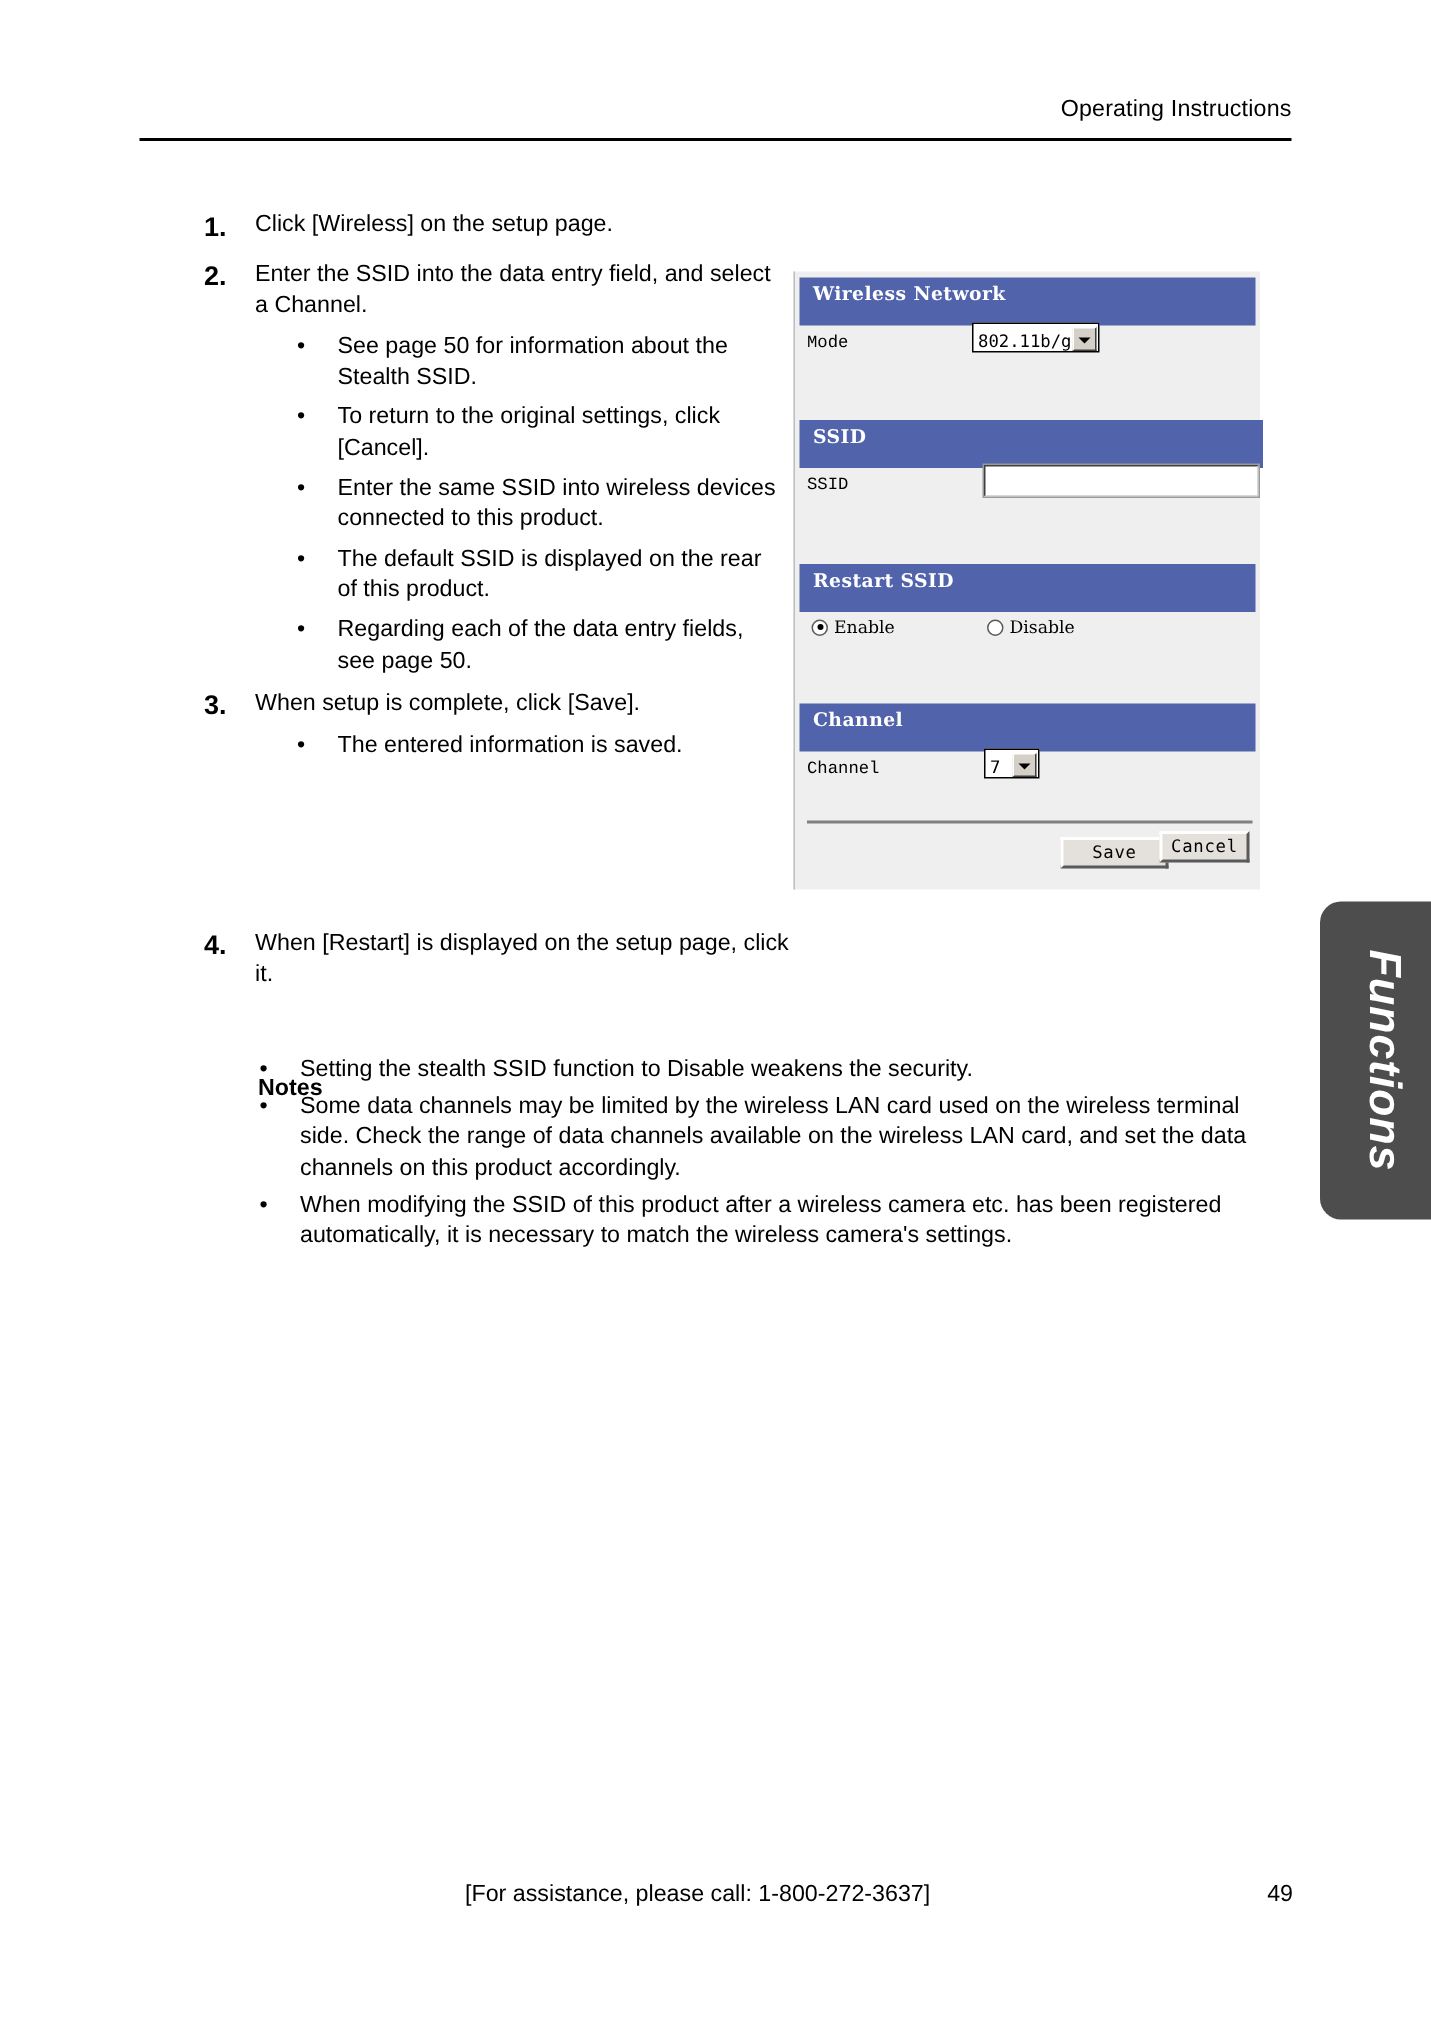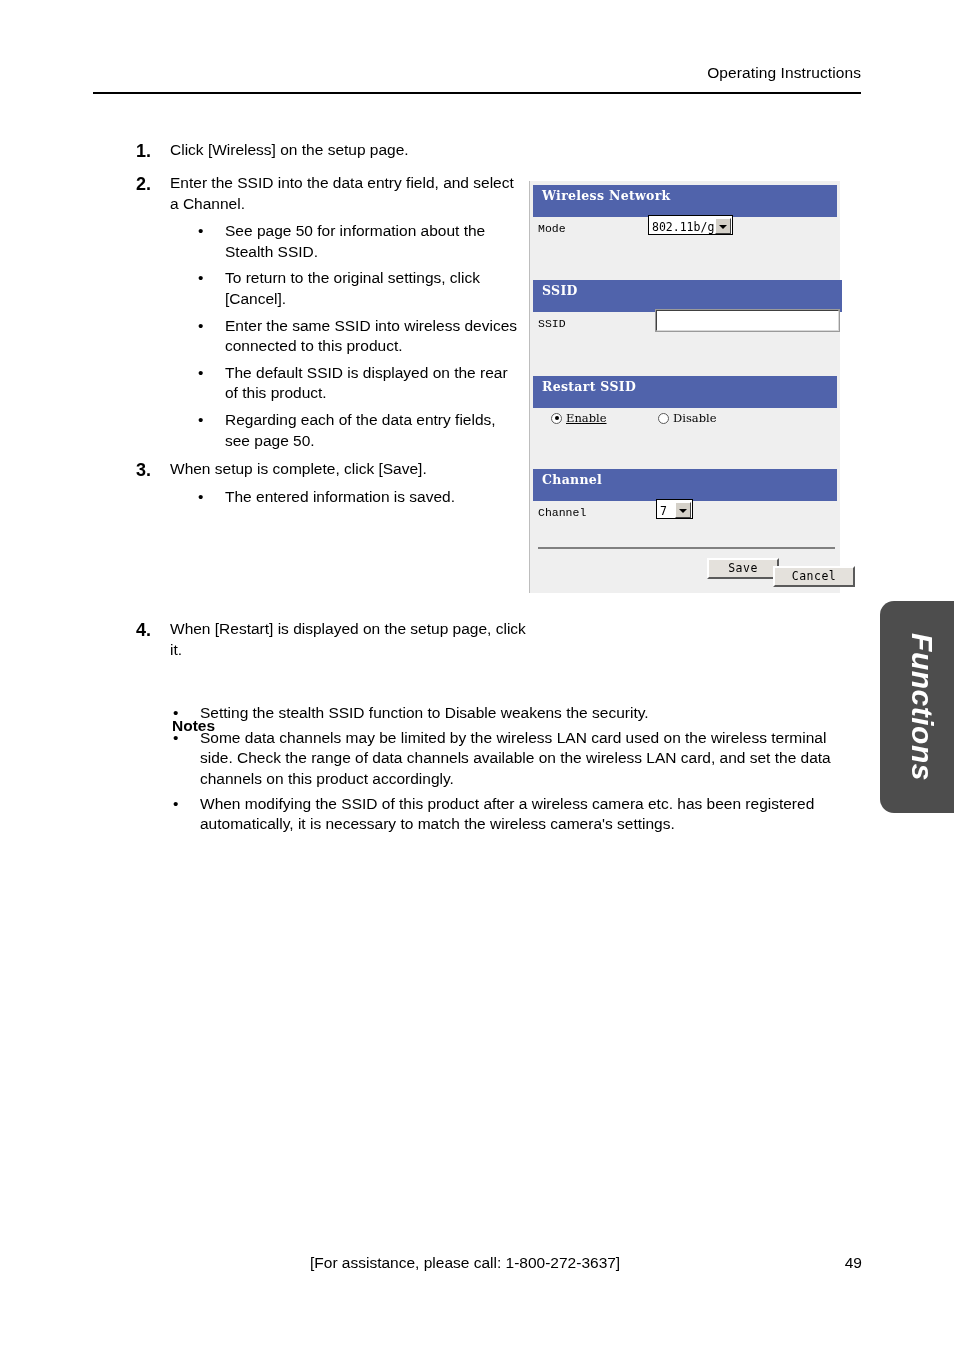--- a/index.html
+++ b/index.html
@@ -317,39 +317,39 @@
   <div class="win-select" style="left:118px; top:34px; width:85px;">
     <span class="sel-value">802.11b/g</span>
     <span class="sel-arrow"></span>
   </div>
 
   <div class="panel-section-title wide" style="top:99px;">SSID</div>
   <div class="panel-row-label" style="top:136px;">SSID</div>
   <div class="win-input" style="left:126px; top:129px; width:183px;"></div>
 
   <div class="panel-section-title" style="top:195px;">Restart SSID</div>
-  <div class="radio-wrap" style="left:21px; top:230px;text-decoration:underline;">
+  <div class="radio-wrap" style="left:11px; top:230px;">
     <span class="radio-dot checked"></span>
     <span>Enable</span>
   </div>
   <div class="radio-wrap" style="left:128px; top:230px;">
     <span class="radio-dot"></span>
     <span>Disable</span>
   </div>
 
   <div class="panel-section-title" style="top:288px;">Channel</div>
   <div class="panel-row-label" style="top:325px;">Channel</div>
   <div class="win-select" style="left:126px; top:318px; width:37px;">
     <span class="sel-value">7</span>
     <span class="sel-arrow"></span>
   </div>
 
   <div class="panel-divider" style="top:366px;"></div>
   <div class="win-button" style="left:177px; top:377px; width:72px;">Save</div>
-  <div class="win-button" style="left:243px; top:385px; width:82px;">Cancel</div>
+  <div class="win-button" style="left:243px; top:373px; width:60px;">Cancel</div>
 </div>
 
 <div class="notes-title">Notes</div>
 <ul class="notes-list">
   <li><span class="bullet-dot">•</span><span>Setting the stealth SSID function to Disable weakens the security.</span></li>
   <li><span class="bullet-dot">•</span><span>Some data channels may be limited by the wireless LAN card used on the wireless terminal side. Check the range of data channels available on the wireless LAN card, and set the data channels on this product accordingly.</span></li>
   <li><span class="bullet-dot">•</span><span>When modifying the SSID of this product after a wireless camera etc. has been registered automatically, it is necessary to match the wireless camera's settings.</span></li>
 </ul>
 
 <div class="side-tab">

